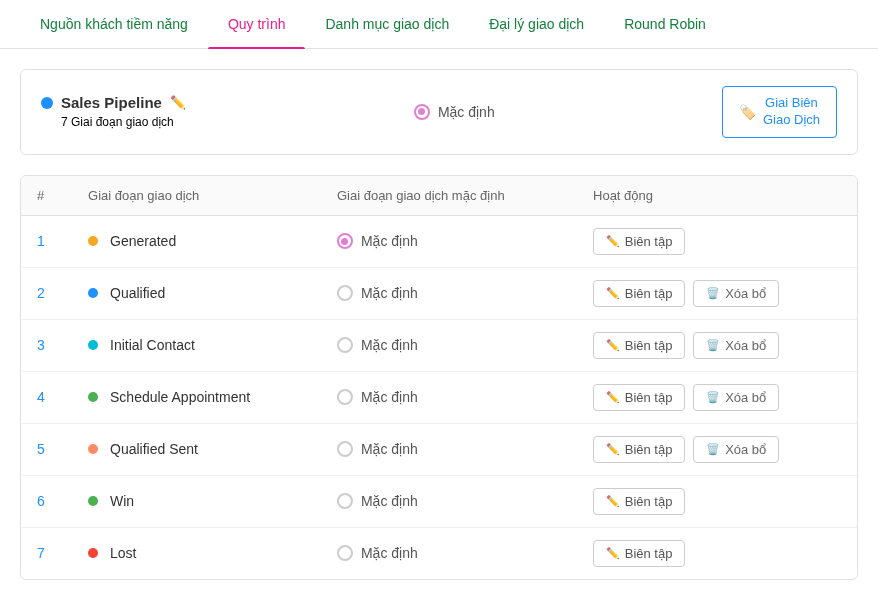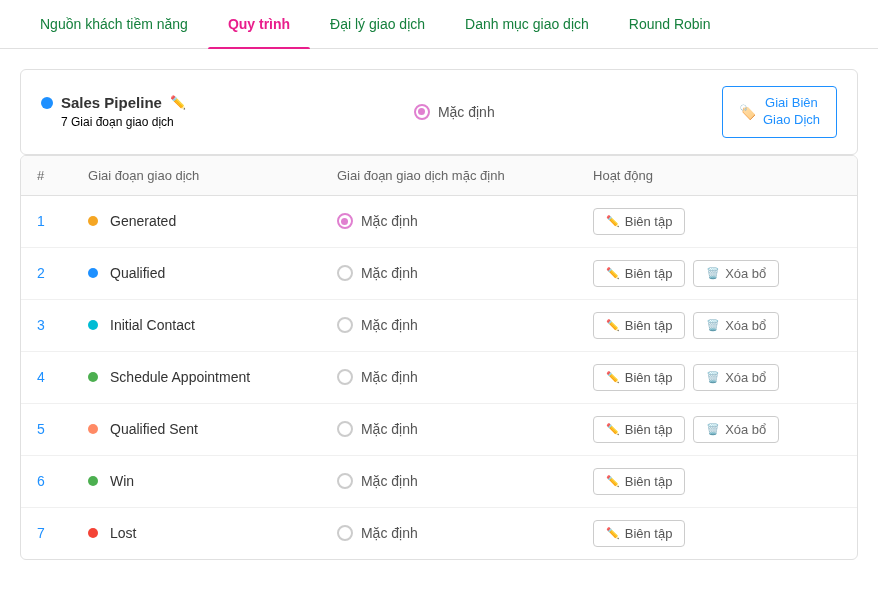--- a/index.html
+++ b/index.html
@@ -21,21 +21,21 @@
     .nav-tab {
       padding: 16px 20px;
       cursor: pointer;
       color: #15803d;
       font-size: 14px;
       position: relative;
       white-space: nowrap;
     }
     .nav-tab.active {
       color: #e91e8c;
-      font-weight: 700;
+      font-weight: 400;
     }
     .nav-tab.active::after {
       content: '';
       position: absolute;
       bottom: -1px;
       left: 0; right: 0;
       height: 2px;
       background: #e91e8c;
       border-radius: 2px 2px 0 0;
     }
@@ -46,20 +46,21 @@
     }
 
     
     .pipeline-card {
       border: 1px solid #e0e0e0;
       border-radius: 6px;
       padding: 16px 20px;
       display: flex;
       align-items: center;
       justify-content: space-between;
+      margin-bottom: 20px;
     }
     .pipeline-left {
       display: flex;
       flex-direction: column;
     }
     .pipeline-title-row {
       display: flex;
       align-items: center;
       gap: 8px;
       margin-bottom: 4px;
@@ -216,24 +217,24 @@
 <body>
 
 <nav class="nav-tabs">
   <div class="nav-tab">
     <span>Nguồn khách tiềm năng</span>
   </div>
   <div class="nav-tab active">
     <span>Quy trình</span>
   </div>
   <div class="nav-tab">
+    <span>Danh mục giao dịch</span>
+  </div>
+  <div class="nav-tab">
     <span>Đại lý giao dịch</span>
-  </div>
-  <div class="nav-tab">
-    <span>Danh mục giao dịch</span>
   </div>
   <div class="nav-tab">
     <span>Round Robin</span>
   </div>
 </nav>
 
 <div class="content">
 
   <div class="pipeline-card">
     <div class="pipeline-left">

